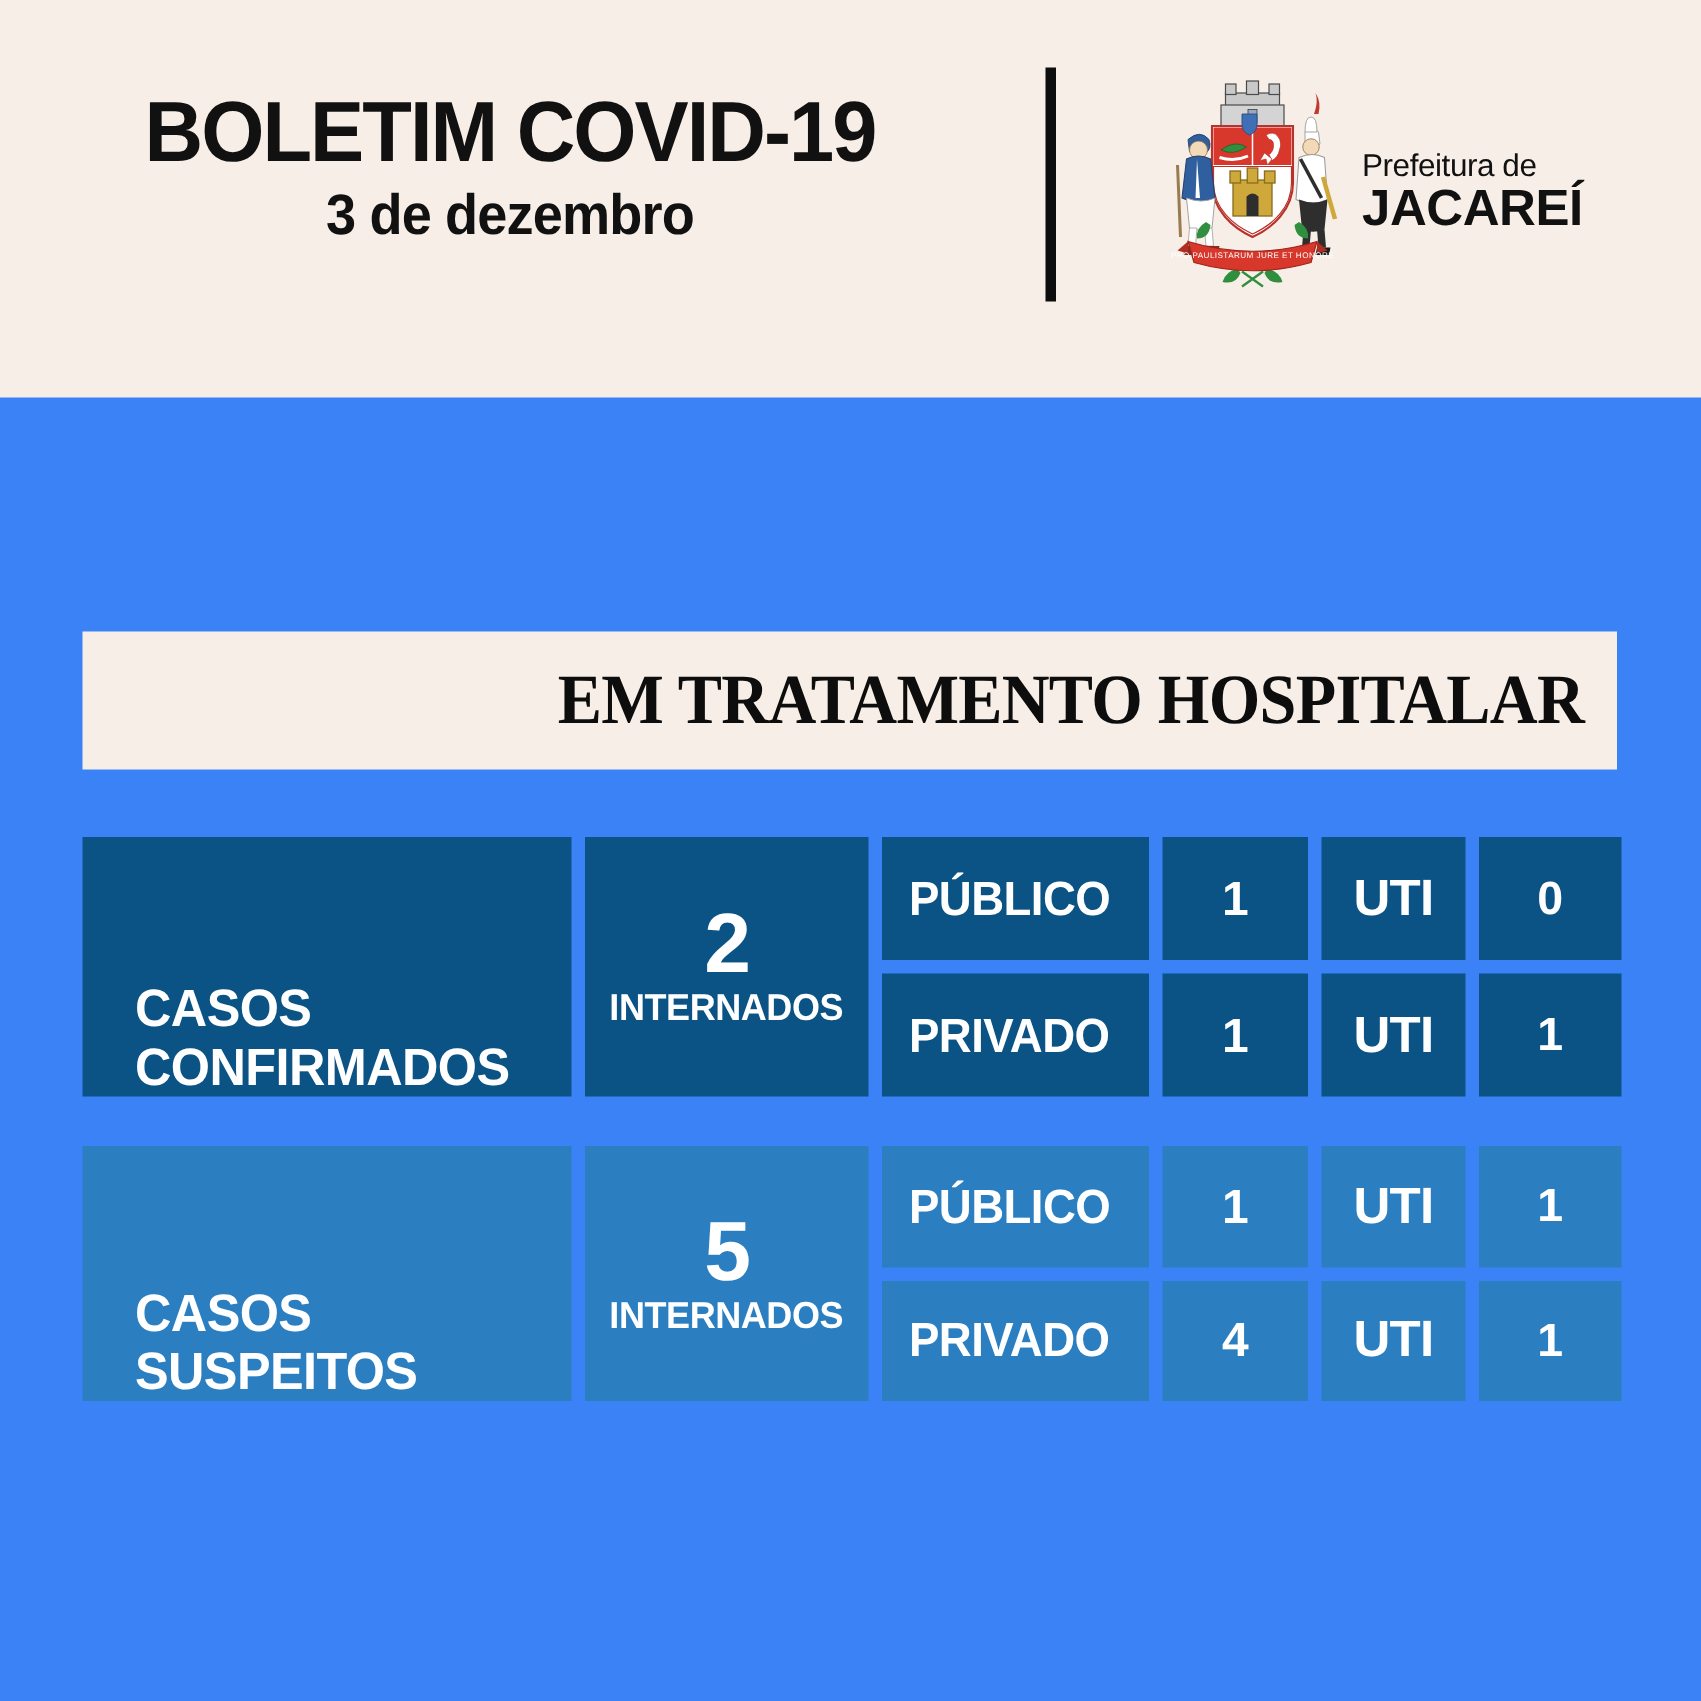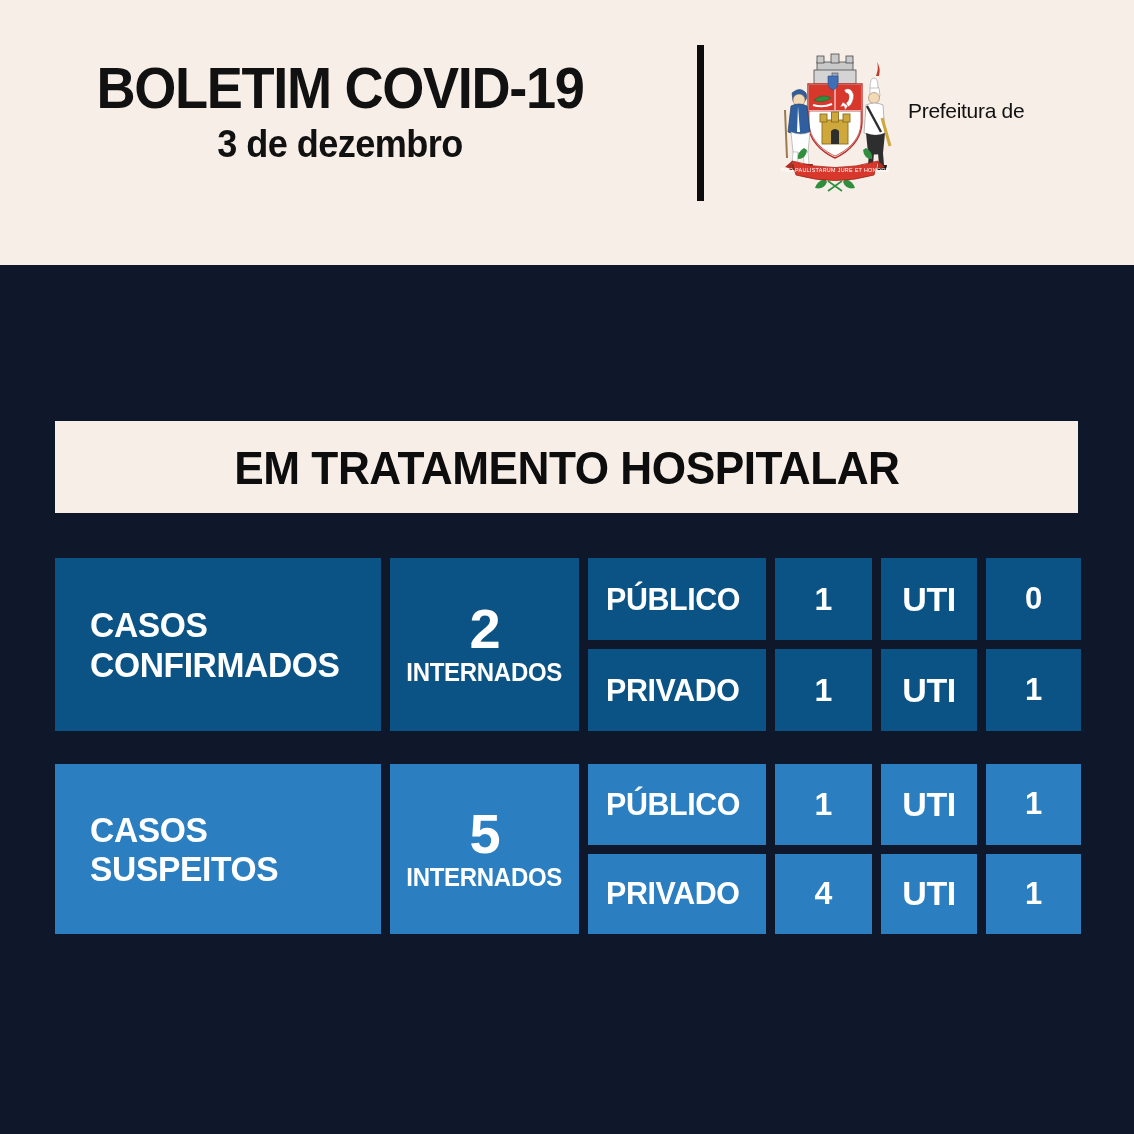--- a/index.html
+++ b/index.html
@@ -8,21 +8,21 @@
     background: #ffffff;
   }
   body {
     font-family: "Liberation Sans", sans-serif;
   }
   #page {
     position: relative;
     width: 1134px;
     height: 1134px;
     overflow: hidden;
-    background: #0f172a;
+    background: #3b82f6;
   }
 
   
   .header {
     position: absolute;
     left: 0;
     top: 0;
     width: 1134px;
     height: 265px;
     background: #f7efe7;
@@ -103,21 +103,22 @@
   
   .section-banner {
     position: absolute;
     left: 55px;
     top: 421px;
     width: 1023px;
     height: 92px;
     background: #f7efe7;
     display: flex;
     align-items: center;
-    justify-content: center;
+    justify-content: flex-end;
+    font-family: Liberation Serif, serif;
   }
   .section-banner-text {
     font-size: 47px;
     font-weight: bold;
     color: #0d0d0d;
     letter-spacing: -0.5px;
     transform: scaleX(0.94);
     white-space: nowrap;
   }
 
@@ -140,21 +141,21 @@
     color: #ffffff;
     box-sizing: border-box;
   }
   .c-dark  { background: #0a5384; }
   .c-light { background: #2b7fc0; }
 
   .cell-label {
     width: 326px;
     flex: 0 0 326px;
     align-items: flex-start;
-    justify-content: center;
+    justify-content: flex-end;
     padding-left: 35px;
   }
   .label-text {
     font-size: 35px;
     font-weight: bold;
     line-height: 1.12;
     letter-spacing: -0.4px;
     text-align: left;
     transform: scaleX(0.96);
     transform-origin: left center;
@@ -318,20 +319,21 @@
           <path d="M22 113 l-7 6 l7 2 z" fill="#b22c22"></path>
           <path d="M108 113 l7 6 l-7 2 z" fill="#b22c22"></path>
           <text x="65" y="124" font-family="Liberation Sans, sans-serif" font-size="5.4" fill="#ffffff" text-anchor="middle" letter-spacing="0.3">PRO PAULISTARUM JURE ET HONORE</text>
         </g>
 
         <path d="M58 133 l14 10 M72 133 l-14 10" stroke="#2f8f3e" stroke-width="1.6" fill="none"></path>
       </svg>
 
       <div class="brand-text">
         <div class="brand-line1">Prefeitura de</div>
+        <div class="brand-line2">JACAREÍ</div>
       </div>
     </div>
   </div>
 
   <div class="section-banner">
     <div class="section-banner-text">EM TRATAMENTO HOSPITALAR</div>
   </div>
 
   <div class="group group-confirmed">
 

